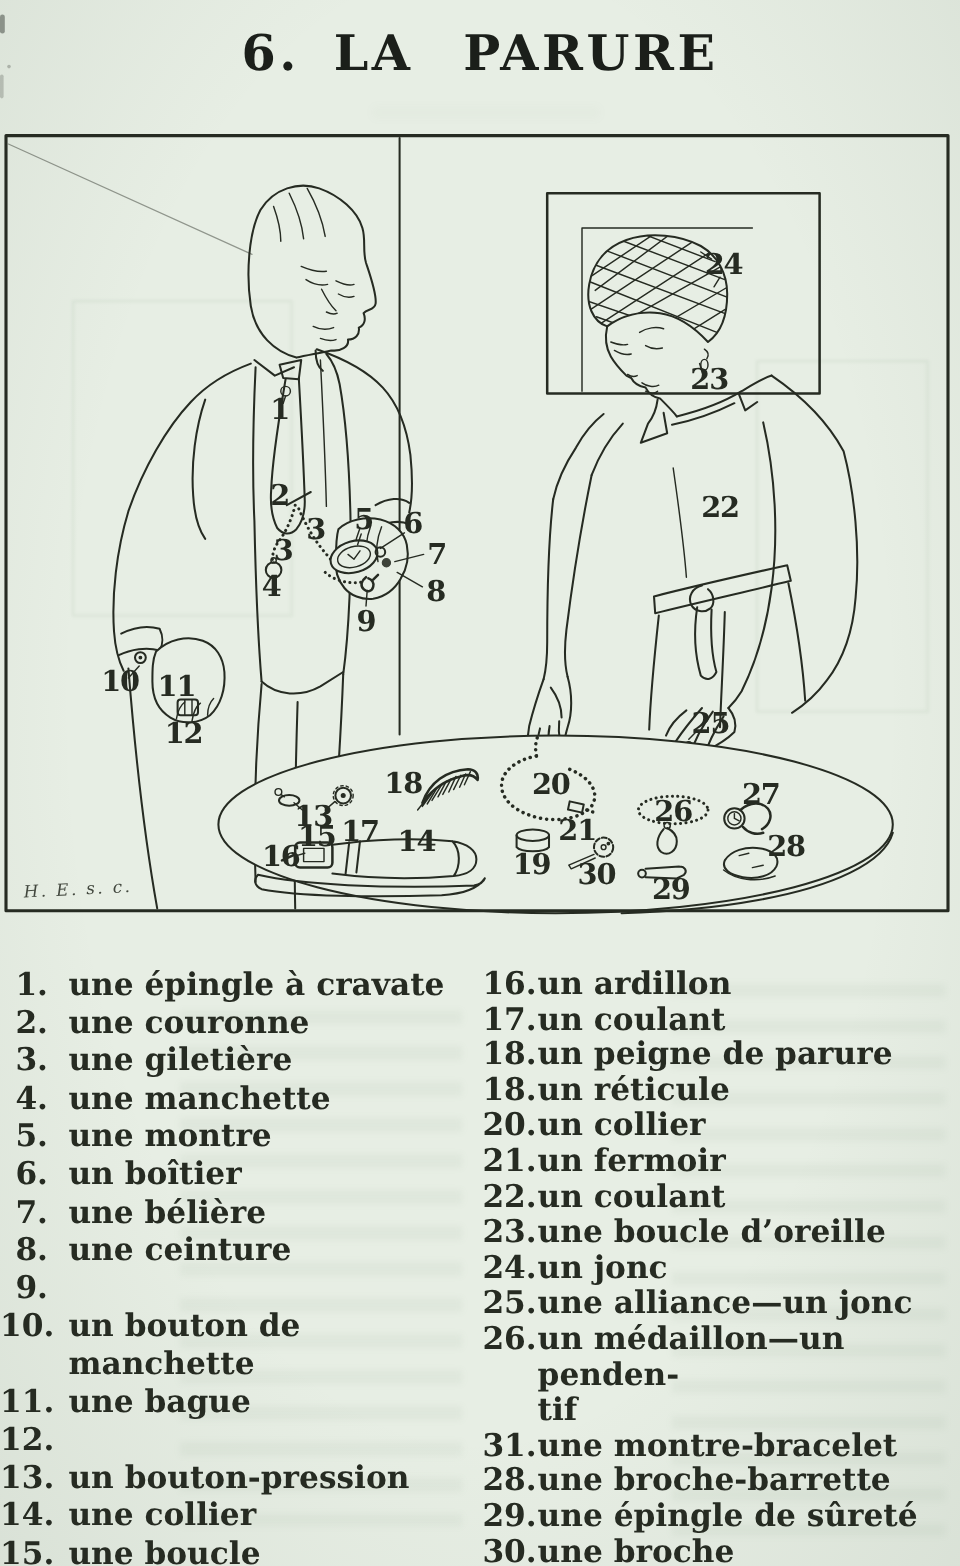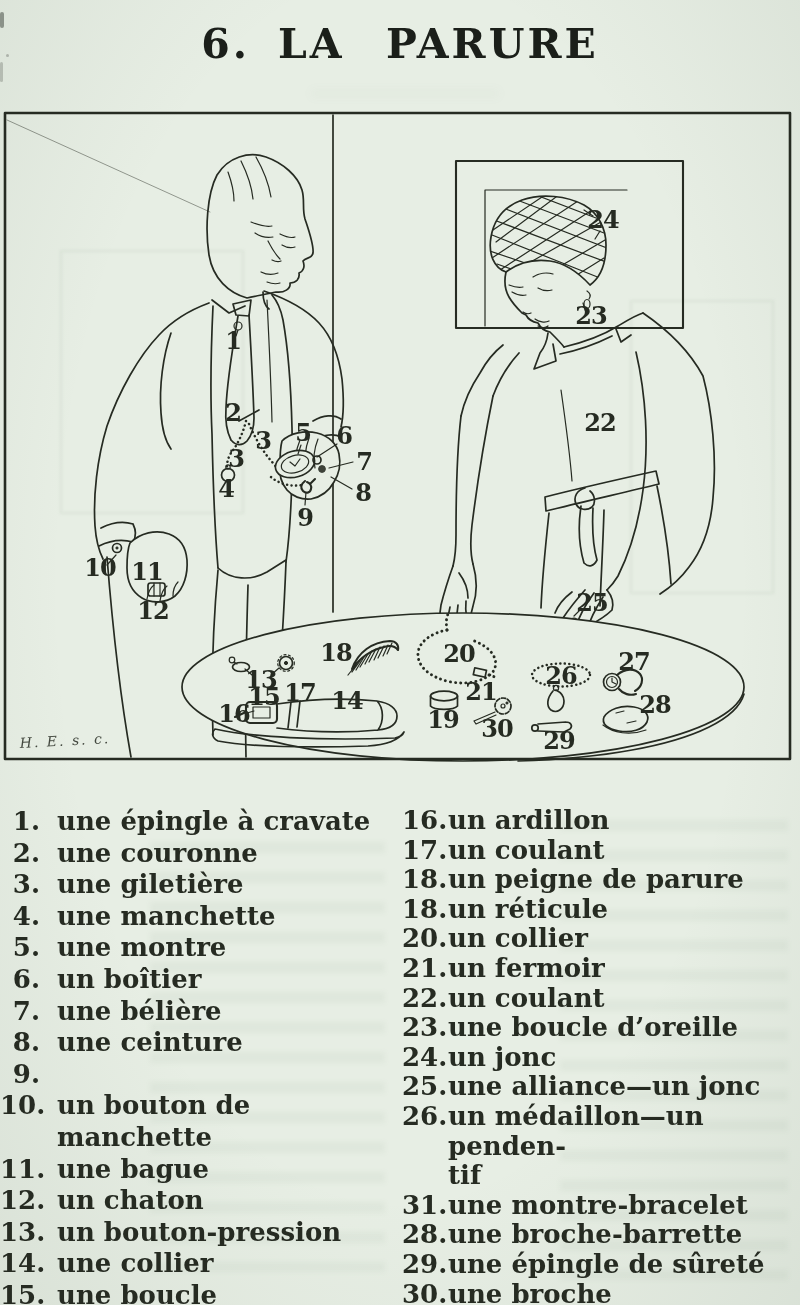--- a/index.html
+++ b/index.html
@@ -306,21 +306,20 @@
     <div class="row">
       <span class="num">10.</span>
       <span class="term">un bouton de manchette</span>
     </div>
     <div class="row">
       <span class="num">11.</span>
       <span class="term">une bague</span>
     </div>
     <div class="row">
       <span class="num">12.</span>
-      <span class="term">un chaton</span>
     </div>
     <div class="row">
       <span class="num">13.</span>
       <span class="term">un bouton-pression</span>
     </div>
     <div class="row">
       <span class="num">14.</span>
       <span class="term">une collier</span>
     </div>
     <div class="row">

